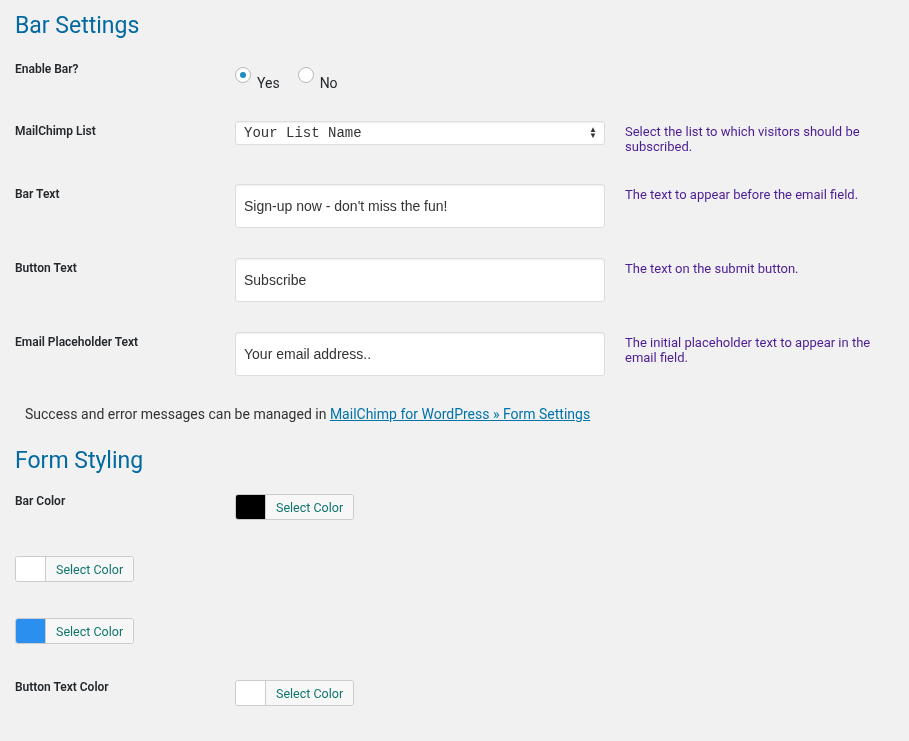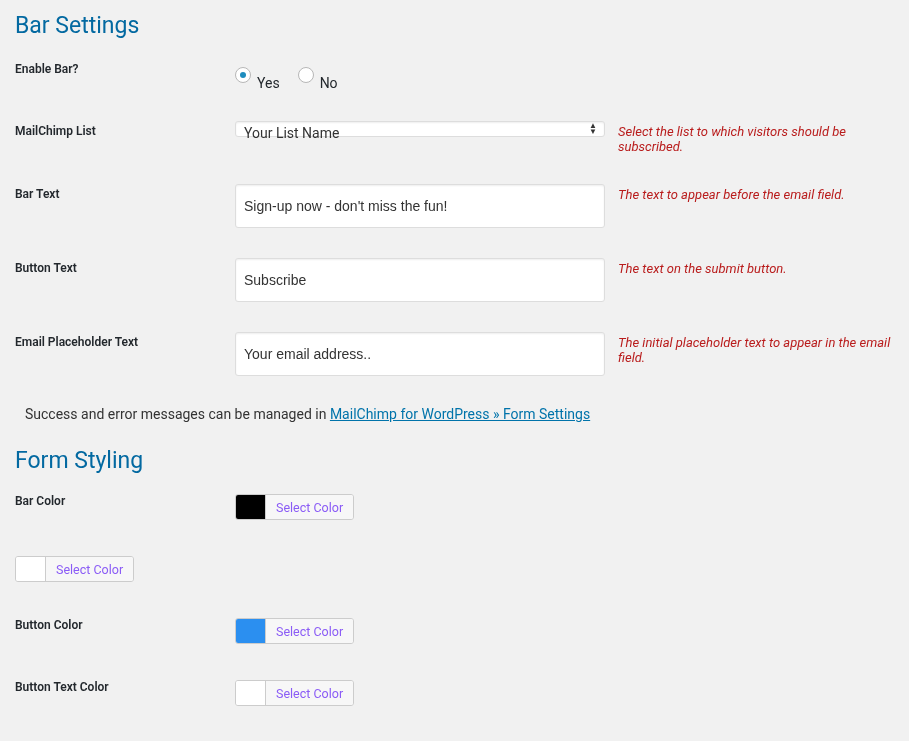--- a/index.html
+++ b/index.html
@@ -32,24 +32,23 @@
       font-size: 12px;
       color: #23282d;
       flex-shrink: 0;
       padding-top: 3px;
     }
     .form-control-wrap {
       width: 370px;
       flex-shrink: 0;
     }
     .form-help {
-      margin-left: 13px;
-      font-style: italic;
+      margin-left: 20px;
       font-size: 13px;
-      color: #b91c1c;
+      color: #4c1d95;
       padding-top: 3px;
     }
     .radio-group {
       display: flex;
       align-items: center;
       gap: 18px;
     }
     .radio-option {
       display: flex;
       align-items: center;
@@ -77,31 +76,32 @@
     .radio-label {
       font-size: 14px;
       margin-top: 16px;
     }
     .select-wrap {
       position: relative;
       width: 100%;
     }
     .select-input {
       width: 100%;
-      height: 16px;
+      height: 24px;
       border: 1px solid #ddd;
       border-radius: 3px;
       background: #fff;
       padding: 3px 28px 3px 8px;
       font-size: 14px;
       color: #333;
       box-shadow: inset 0 1px 2px rgba(0,0,0,.07);
       appearance: none;
       -webkit-appearance: none;
       cursor: pointer;
+      font-family: Liberation Mono, monospace;
     }
     .select-arrows {
       position: absolute;
       right: 8px;
       top: 50%;
       transform: translateY(-50%);
       pointer-events: none;
       display: flex;
       flex-direction: column;
       font-size: 8px;
@@ -137,21 +137,21 @@
       height: 26px;
     }
     .color-swatch {
       width: 30px;
       height: 100%;
       border-right: 1px solid #ccc;
     }
     .color-label {
       padding: 4px 10px;
       font-size: 12.5px;
-      color: #8b5cf6;
+      color: #0f766e;
       background: #f7f7f7;
       cursor: pointer;
       display: flex;
       align-items: center;
     }
     .save-button {
       background: #0085ba;
       border: 1px solid #006799;
       color: #fff;
       padding: 6px 12px;
@@ -246,21 +246,20 @@
 </div>
 
 <div class="styling-row">
   <div class="color-picker">
     <div class="color-swatch" style="background:#ffffff"></div>
     <div class="color-label">Select Color</div>
   </div>
 </div>
 
 <div class="styling-row">
-  <div class="form-label">Button Color</div>
   <div class="color-picker">
     <div class="color-swatch" style="background:#2b8ff0"></div>
     <div class="color-label">Select Color</div>
   </div>
 </div>
 
 <div class="styling-row">
   <div class="form-label">Button Text Color</div>
   <div class="color-picker">
     <div class="color-swatch" style="background:#ffffff"></div>

